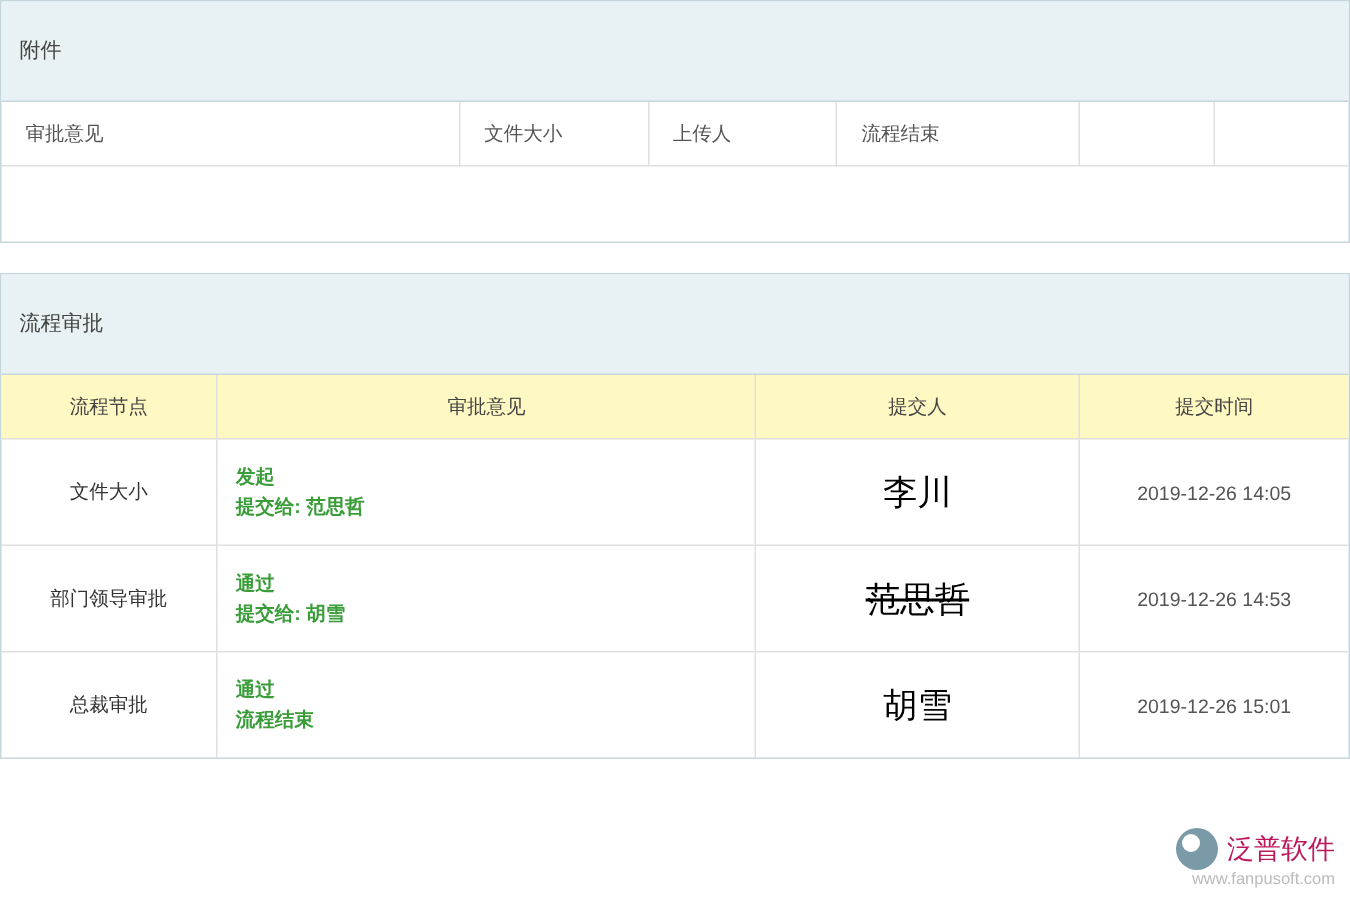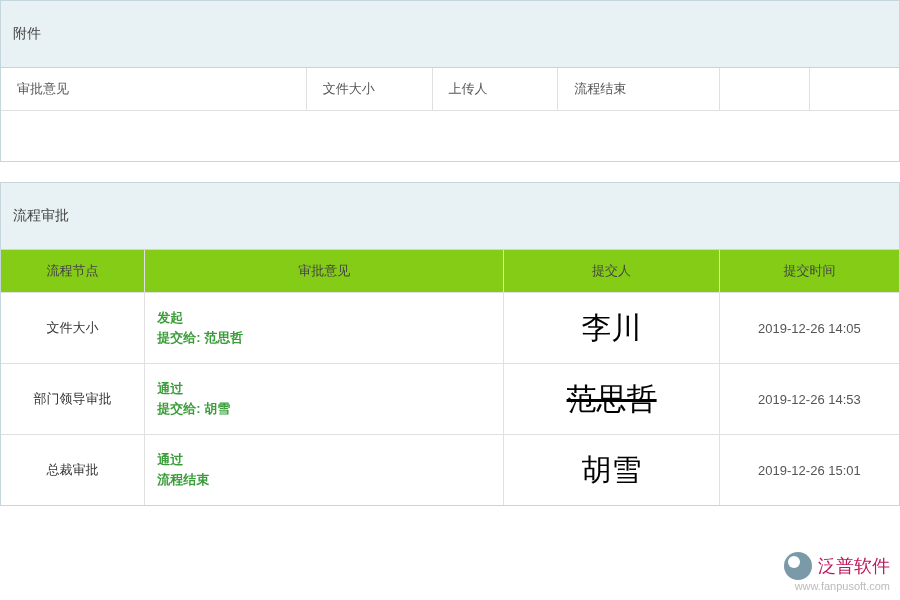--- a/index.html
+++ b/index.html
@@ -44,41 +44,41 @@
       width: 100%;
       border-collapse: collapse;
     }
     .approval-table th {
       text-align: center;
       font-weight: normal;
       padding: 12px 8px;
       border-bottom: 1px solid #e0e0e0;
       border-right: 1px solid #e0e0e0;
       color: #444;
-      background: #84cc16;
+      background: #fef9c3;
     }
     .approval-table th:last-child { border-right: none; }
     .approval-table td {
       padding: 14px 12px;
       border-bottom: 1px solid #e0e0e0;
       border-right: 1px solid #e0e0e0;
       vertical-align: middle;
     }
     .approval-table td:last-child { border-right: none; }
     .approval-table tr:last-child td { border-bottom: none; }
     .col-node { width: 16%; text-align: center; }
     .col-opinion { width: 40%; text-align: left; font-weight: bold; }
     .col-submitter { width: 24%; text-align: center; }
     .col-time { width: 20%; text-align: center; color: #555; }
     .green { color: #3a9d3a; }
     .opinion-line { margin: 2px 0; }
     .sig {
       display: inline-block;
       font-family: "Brush Script MT", "Segoe Script", cursive;
-      font-size: 30px;
+      font-size: 23px;
       color: #000;
       line-height: 1;
       font-weight: 500;
     }
     .sig.strike { text-decoration: line-through; }
     .watermark {
       position: absolute;
       right: 10px;
       bottom: 8px;
       text-align: right;

